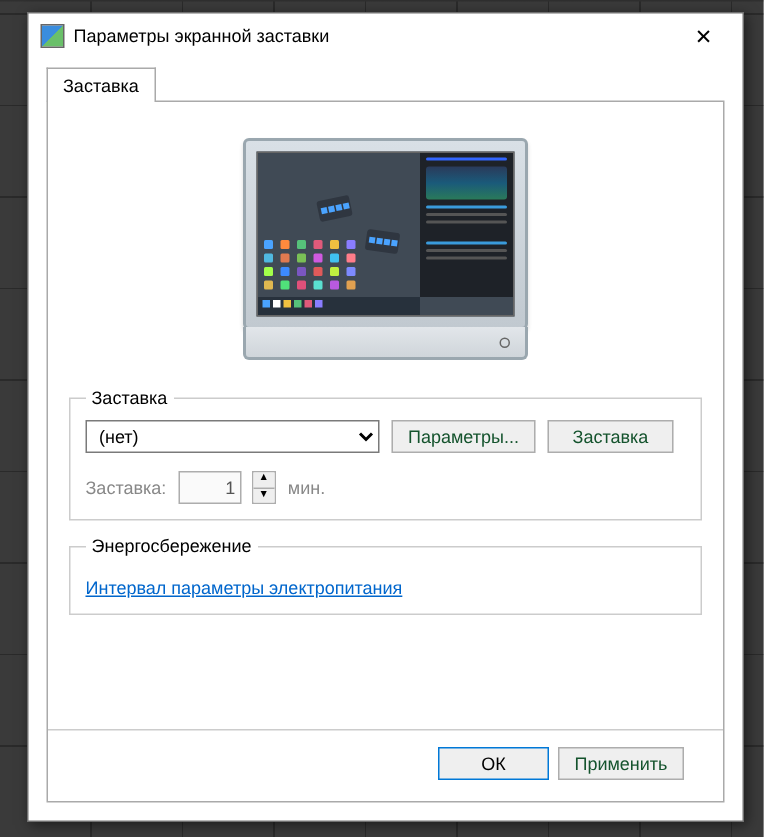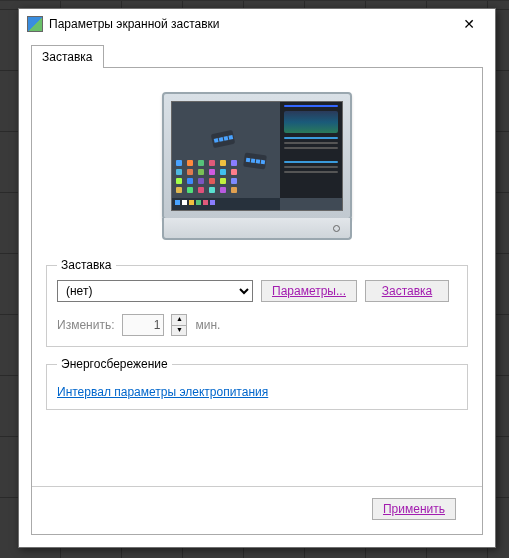--- a/index.html
+++ b/index.html
@@ -173,21 +173,21 @@
   }
   .btn {
     height: 22px;
     min-width: 84px;
     font-size: 12px;
     border: 1px solid #adadad;
     background: #efefef;
     padding: 0 10px;
     cursor: default;
   }
-  .btn[disabled] { color: #a21caf; text-decoration: underline; }
+  .btn[disabled] { color: #14532d; }
   .lbl-dis { color: #888; }
   input.spinner {
     width: 42px;
     height: 22px;
     font-size: 12px;
     text-align: right;
     padding-right: 3px;
     border: 1px solid #adadad;
   }
   .spin-btns {
@@ -326,35 +326,36 @@
       <fieldset>
         <legend>Заставка</legend>
         <div class="row top">
           <select class="saver">
             <option>(нет)</option>
           </select>
           <button class="btn" disabled="">Параметры...</button>
           <button class="btn" disabled="">Заставка</button>
         </div>
         <div class="row">
-          <span class="lbl-dis">Изменить:</span>
+          <span class="lbl-dis">Заставка:</span>
           <input class="spinner" disabled="" value="1" style="">
           <div class="spin-btns">
             <div class="spin-btn">▲</div>
             <div class="spin-btn">▼</div>
           </div>
           <span class="lbl-dis">мин.</span>
         </div>
       </fieldset>
 
       <fieldset>
         <legend>Энергосбережение</legend>
         <a class="link">Интервал параметры электропитания</a>
       </fieldset>
 
       <div style="flex:1"></div>
       <div class="bottom-rule"></div>
       <div class="bottom-bar">
+        <button class="btn" style="border-color:#0078d7">ОК</button>
         <button class="btn" disabled="">Применить</button>
       </div>
     </div>
   </div>
 </div>
 
 </body></html>

